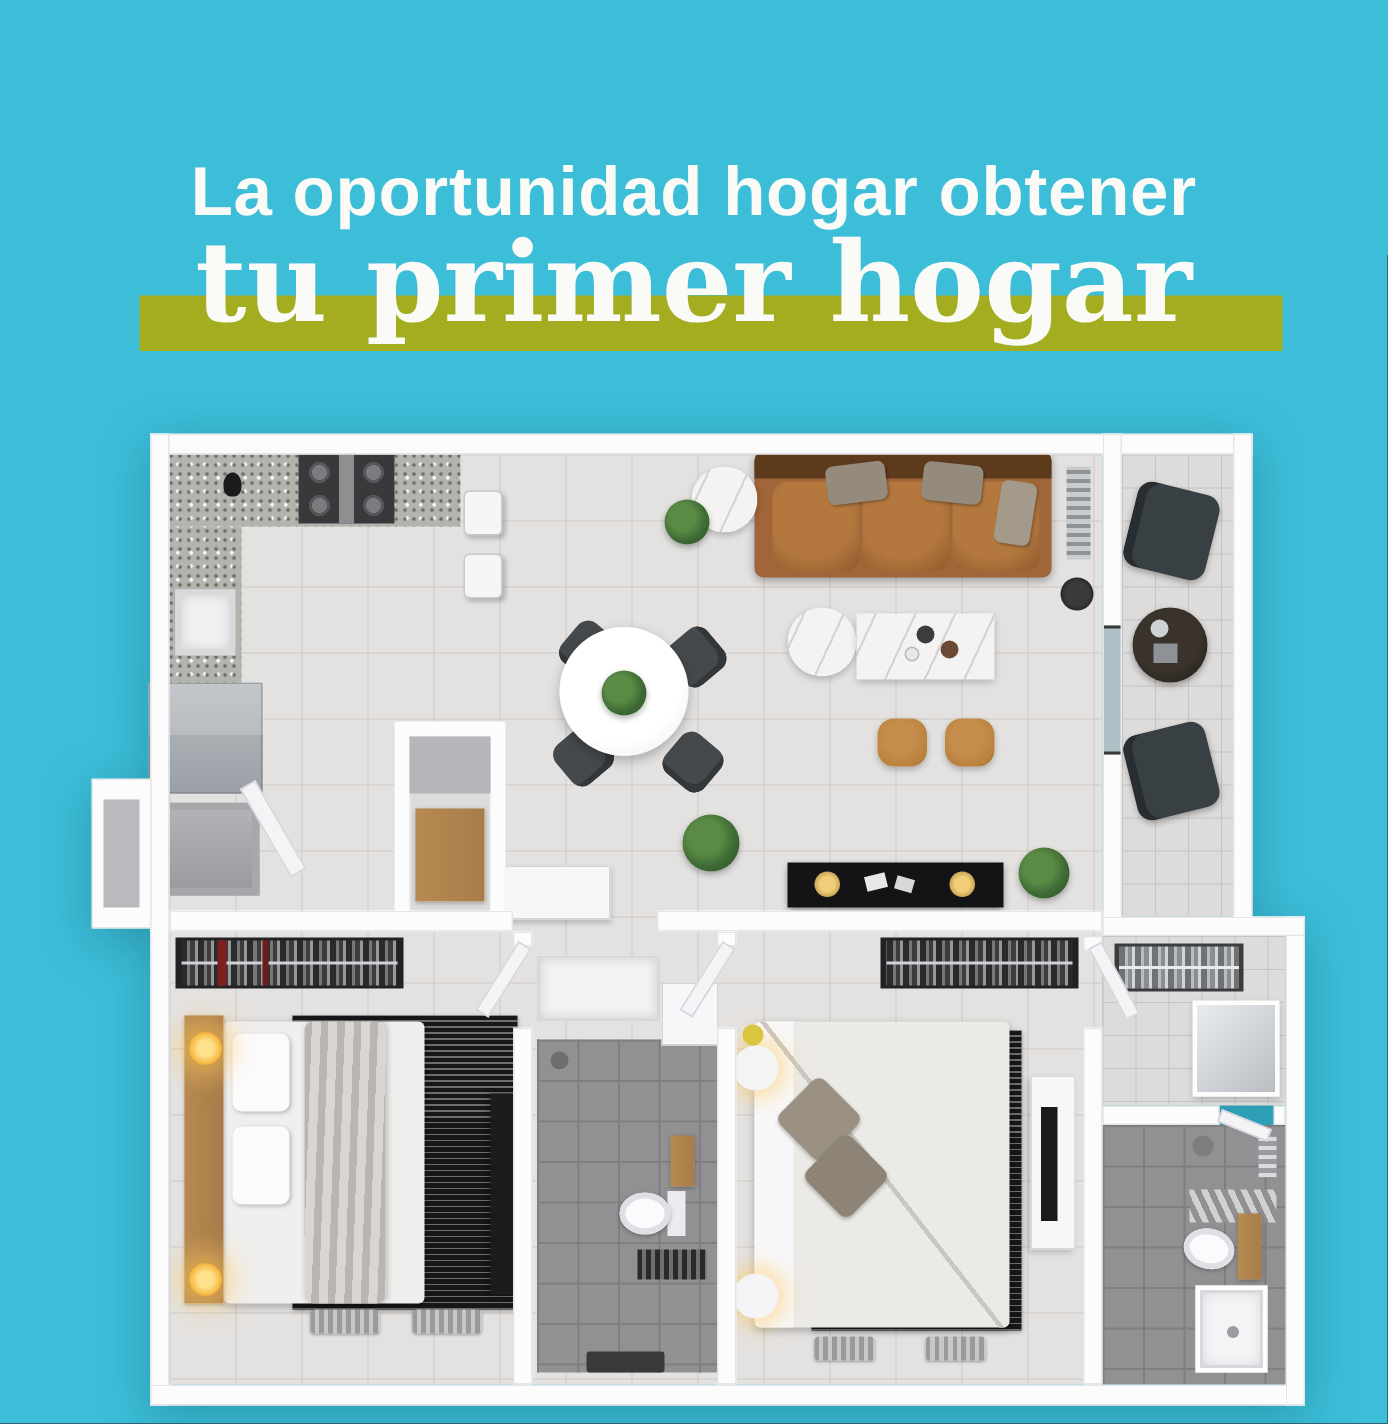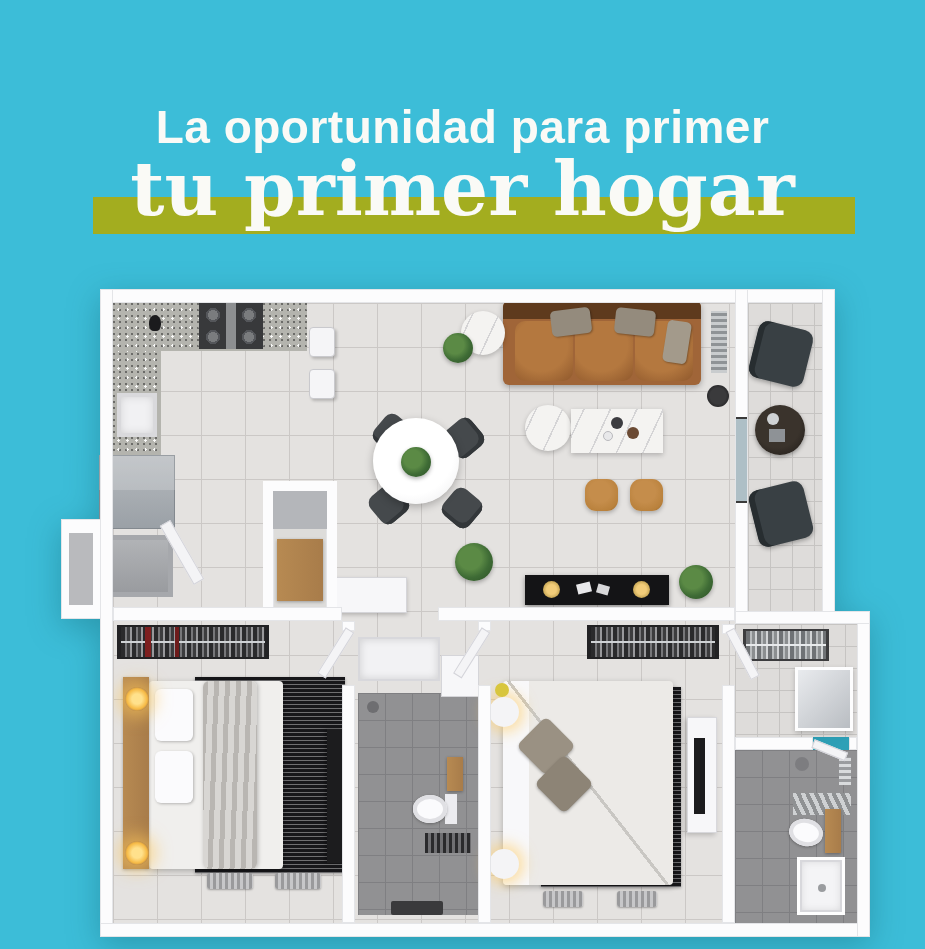--- a/index.html
+++ b/index.html
@@ -57,21 +57,21 @@
     box-shadow:0 0 16px 7px rgba(255,200,90,.55);}
   .mat{background:repeating-linear-gradient(90deg,#9a9a9c 0 3px,#c7c7c9 3px 6px);border-radius:3px;z-index:11;box-shadow:0 1px 2px rgba(0,0,0,.3);}
   .toilet{background:#fbfbfd;border-radius:50%;box-shadow:inset 0 0 0 4px #e0e0e4,0 1px 3px rgba(0,0,0,.3);z-index:12;}
   .wood{background:linear-gradient(90deg,#b78a52,var(--wood,#a87c4a));z-index:11;box-shadow:0 1px 3px rgba(0,0,0,.3);}
 </style>
 </head>
 <body>
 
 <div class="poster">
 
-  <div class="abs headline1">La oportunidad para primer</div>
+  <div class="abs headline1">La oportunidad hogar obtener</div>
   <div class="abs greenbar"></div>
   <div class="abs headline2">tu primer hogar</div>
 
   <div class="abs plan">
 
     <div class="tile" style="left:18px;top:14px;width:622px;height:620px;"></div>
     <div class="tile-sm" style="left:653px;top:14px;width:74px;height:308px;"></div>
     <div class="tile-sm" style="left:640px;top:335px;width:122px;height:113px;"></div>
     <div class="graytile" style="left:640px;top:461px;width:122px;height:173px;"></div>
     <div class="graytile" style="left:263px;top:404px;width:120px;height:222px;"></div>

